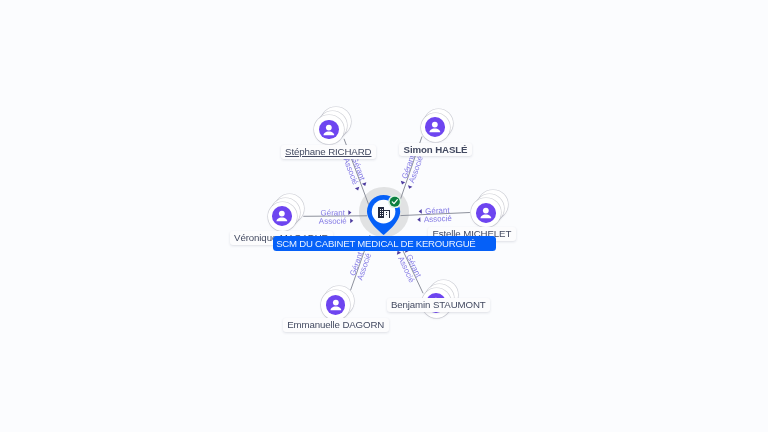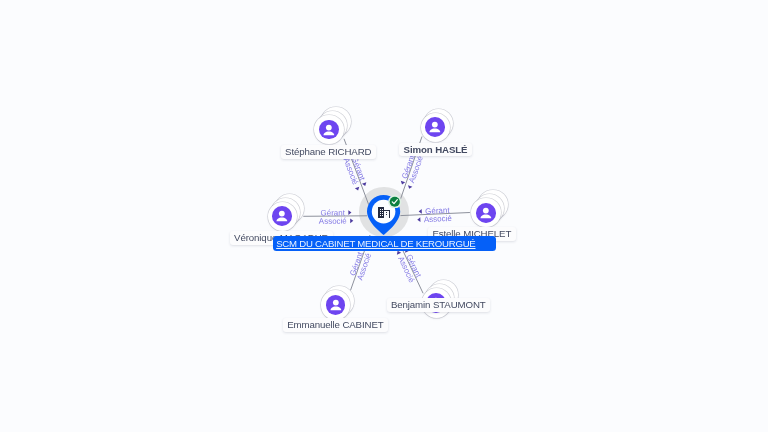--- a/index.html
+++ b/index.html
@@ -171,21 +171,21 @@
           </g>
         </svg>
       </div>
       <div style="position: absolute; left: 388.2px; top: 194.8px; width: 13.5px; height: 13.5px;">
         <svg width="13.5" height="13.5" viewBox="0 0 14 14" style="display:block">
           <circle cx="7" cy="7" r="6.9" fill="#dff0e4"></circle>
           <circle cx="7" cy="7" r="5.3" fill="#0c8040"></circle>
           <path d="M4.4 7.1 L6.2 8.9 L9.7 4.9" stroke="#fff" stroke-width="1.25" fill="none" stroke-linecap="round" stroke-linejoin="round"></path>
         </svg>
       </div>
-      <div class="plabel" style="left: 280.7px; top: 145.2px;">Stéphane RICHARD</div>
+      <div class="plabel" style="left: 280.7px; top: 145.2px; text-decoration: underline;">Stéphane RICHARD</div>
       <div class="plabel" style="left: 399.2px; top: 142.8px; font-weight: bold;">Simon HASLÉ</div>
       <div class="plabel" style="left: 229.7px; top: 231px;">Véronique MAGADUR</div>
       <div class="plabel" style="left: 428px; top: 227px;">Estelle MICHELET</div>
-      <div class="plabel" style="left: 282.8px; top: 318px;">Emmanuelle CABINET</div>
+      <div class="plabel" style="left: 282.8px; top: 318px;">Emmanuelle DAGORN</div>
       <div class="plabel" style="left: 386.5px; top: 298px;">Benjamin STAUMONT</div>
-      <div class="clabel" style="left: 273px; top: 236px; text-decoration: underline;">SCM DU CABINET MEDICAL DE KEROURGUÉ</div>
+      <div class="clabel" style="left: 273px; top: 236px;">SCM DU CABINET MEDICAL DE KEROURGUÉ</div>
     </div>
 </div>
 
 </body></html>

